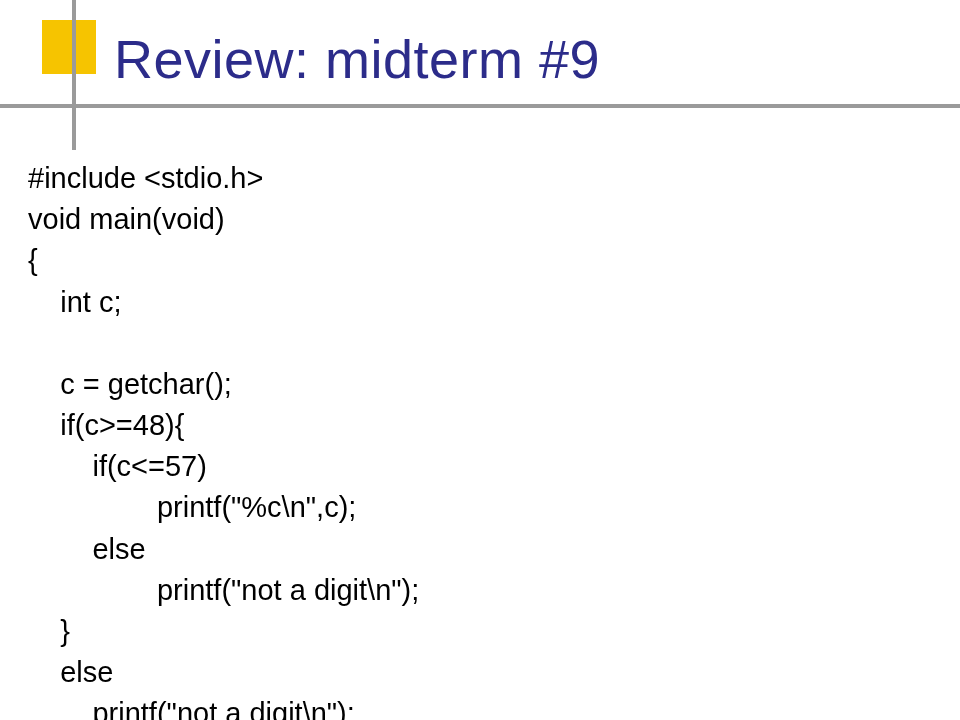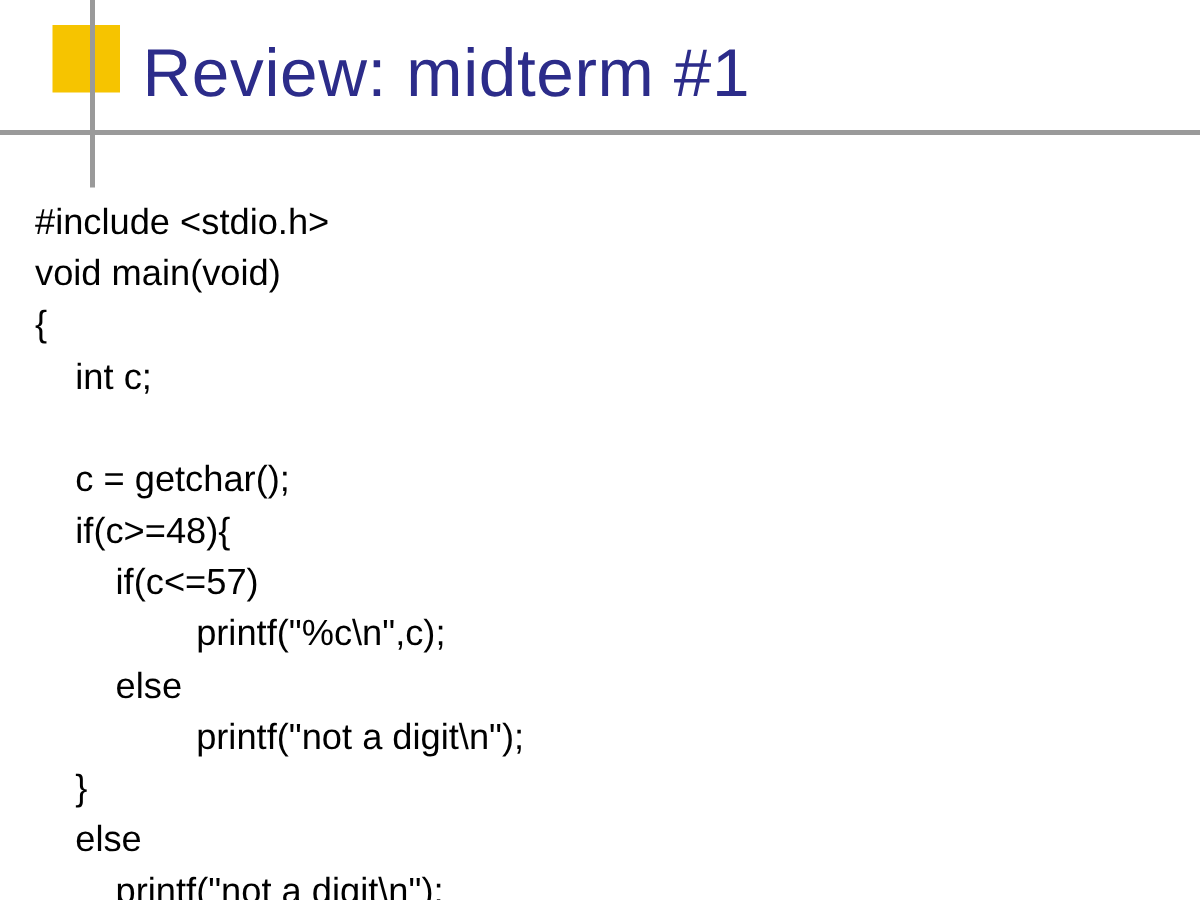--- a/index.html
+++ b/index.html
@@ -61,21 +61,21 @@
     white-space: pre;
   }
 </style>
 </head>
 <body>
 
 <div class="slide">
   <div class="deco-yellow"></div>
   <div class="deco-hline"></div>
   <div class="deco-vline"></div>
-  <div class="title">Review: midterm #1</div>
+  <div class="title">Review: midterm #9</div>
   <div class="code">#include &lt;stdio.h&gt;
 void main(void)
 {
     int c;
 
     c = getchar();
     if(c&gt;=48){
         if(c&lt;=57)
                 printf("%c\n",c);
         else

